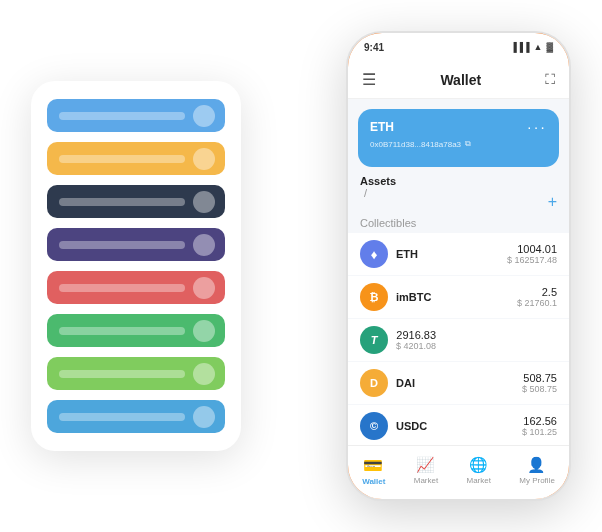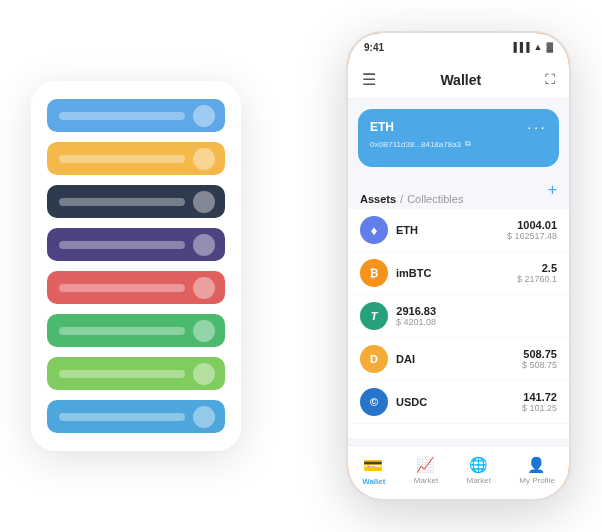--- a/index.html
+++ b/index.html
@@ -155,21 +155,21 @@
     .eth-card-amount { font-size: 22px; font-weight: 700; text-align: right; }
 
     
     .assets-tabs {
       display: flex;
       align-items: center;
       justify-content: space-between;
       padding: 8px 12px 4px 12px;
       background: #f5f7fa;
     }
-    .assets-tabs-left { display: flex; gap: 0; align-items: flex-end; }
+    .assets-tabs-left { display: flex; gap: 0; align-items: flex-start; flex-direction: column; }
     .tab-assets { font-size: 11px; font-weight: 700; color: #222; }
     .tab-sep { font-size: 11px; color: #999; margin: 0 4px; }
     .tab-collectibles { font-size: 11px; color: #999; margin-top: 18px; }
     .add-btn { font-size: 16px; color: #4da8e8; cursor: pointer; font-weight: 300; }
 
     
     .asset-list {
       flex: 1;
       overflow: hidden;
       display: flex;
@@ -196,21 +196,21 @@
     }
     .asset-icon-eth { background: #627eea; color: #fff; }
     .asset-icon-imbtc { background: #f7931a; color: #fff; }
     .asset-icon-usdt { background: #26a17b; color: #fff; }
     .asset-icon-dai { background: #f5ac37; color: #fff; }
     .asset-icon-usdc { background: #2775ca; color: #fff; }
 
     .asset-name-col { flex: 1; }
     .asset-name { font-size: 11px; font-weight: 600; color: #222; }
     .asset-amounts { text-align: right; }
-    .asset-amount-main { font-size: 11px; font-weight: 700; color: #222; }
+    .asset-amount-main { font-size: 11px; font-weight: 400; color: #222; }
     .asset-amount-usd { font-size: 9px; color: #999; }
 
     
     .bottom-nav {
       height: 54px;
       background: #fff;
       display: flex;
       align-items: center;
       justify-content: space-around;
       border-top: 1px solid #eee;
@@ -349,21 +349,21 @@
             <div class="asset-amount-usd">$ 508.75</div>
           </div>
         </div>
 
         <div class="asset-item">
           <div class="asset-icon asset-icon-usdc" style="font-size:11px;">©</div>
           <div class="asset-name-col">
             <div class="asset-name">USDC</div>
           </div>
           <div class="asset-amounts">
-            <div class="asset-amount-main">141.72</div>
+            <div class="asset-amount-main">162.56</div>
             <div class="asset-amount-usd">$ 101.25</div>
           </div>
         </div>
 
         <div class="asset-item">
           
           
           
         </div>
 

